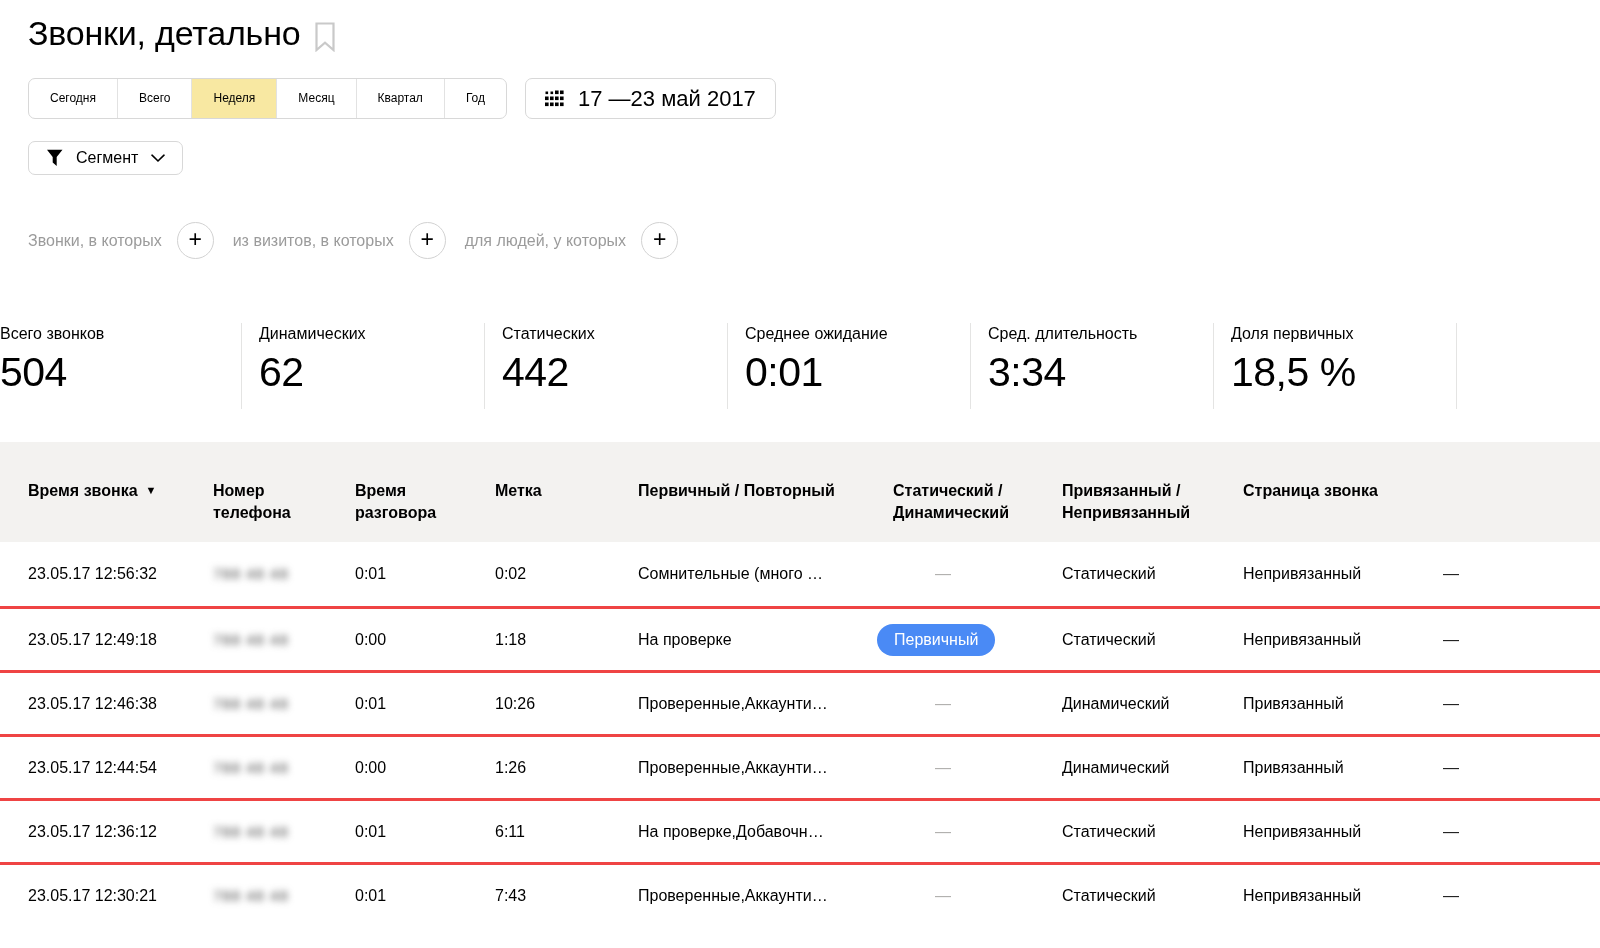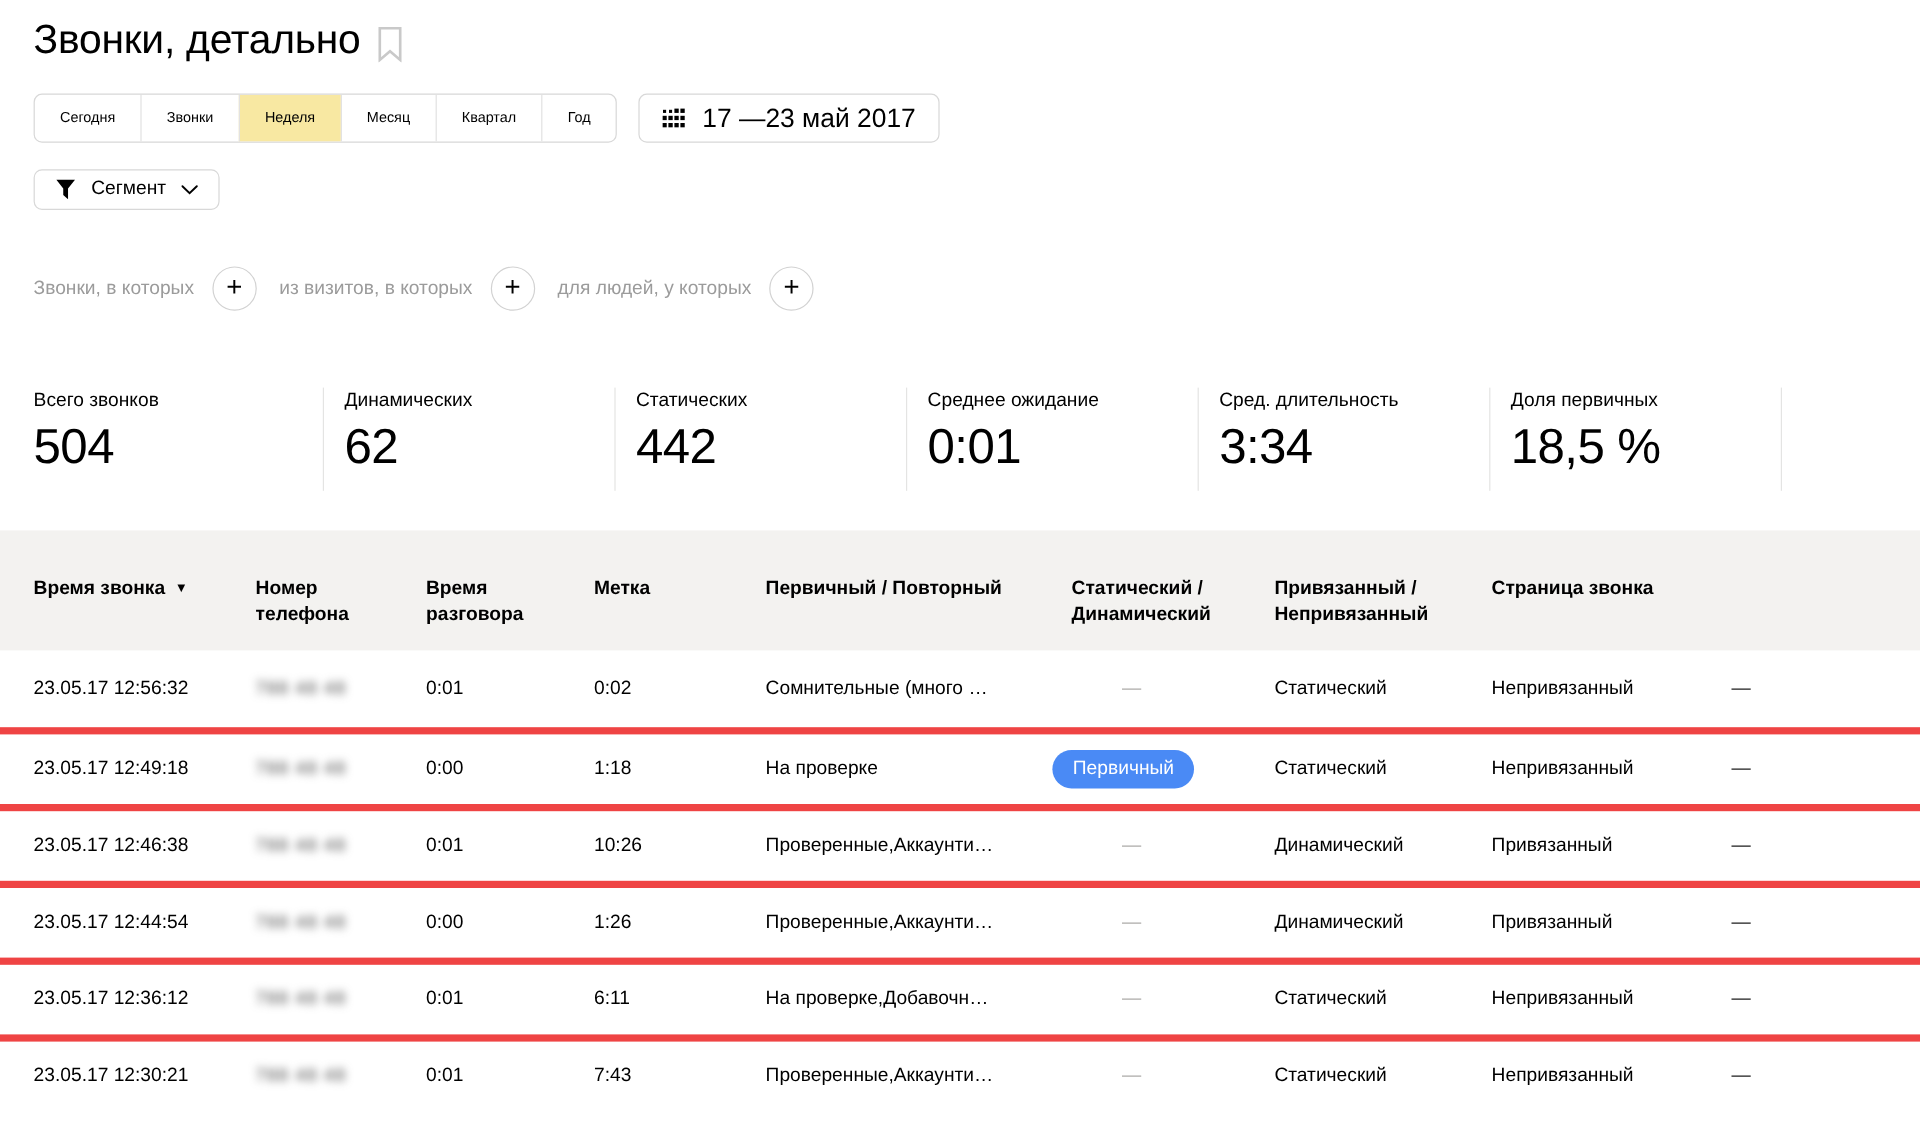--- a/index.html
+++ b/index.html
@@ -42,42 +42,42 @@
              color:#9b9b9b; font-size:16px; }
   .filters .grp-label { white-space:nowrap; }
   .plus-btn {
     width:37px; height:37px; border-radius:50%; border:1px solid #d2d2d2;
     background:#fff; display:flex; align-items:center; justify-content:center;
     font-size:23px; font-weight:500; color:#000; cursor:pointer;
     line-height:1; padding:0 0 2px 0; margin-right:4px;
   }
 
   
-  .metrics { display:flex; margin-top:64px; padding-left:28px; }
+  .metrics { display:flex; margin-top:64px; }
   .metric { width:243px; height:86px; border-right:1px solid #e4e4e3;
             padding-left:17px; padding-top:2px; }
   .metric:first-child { width:242px; padding-left:0; }
   .metric .m-label { font-size:16px; margin-bottom:9px; }
   .metric .m-value { font-size:41px; line-height:1; letter-spacing:-0.5px; }
 
   
   .calls-table { margin-top:33px; }
   .tgrid {
     display:grid;
     grid-template-columns:185px 142px 140px 143px 255px 169px 181px 200px 1fr;
     padding-left:28px;
   }
   .thead {
     background:#f3f2f0; height:100px; padding-top:38px;
     font-weight:700; font-size:16px; line-height:1.35;
   }
   .thead .hcell { padding-right:30px; cursor:pointer; }
   .sort-ico { font-size:11px; margin-left:8px; position:relative; top:-2px; }
   .trow { height:64px; align-items:center; font-size:16px; cursor:pointer; }
-  .trow + .trow { border-top:6px solid #ef4444; }
+  .trow + .trow { border-top:3px solid #ef4444; }
   .phone-blur { filter:blur(3.5px); color:#4a4a4a; font-size:15px; letter-spacing:1px; }
   .dash-muted { color:#b0afad; margin-left:42px; }
   .dash-dark  { color:#1a1a1a; }
   .badge-primary {
     display:inline-block; background:#4a8af5; color:#fff; font-size:16px;
     padding:8px 17px; border-radius:18px; margin-left:-16px; line-height:1;
   }
   .lbl-cell { padding-right:14px; white-space:nowrap; overflow:hidden; }
 </style>
 </head>
@@ -88,21 +88,21 @@
   <span class="bookmark">
     <svg width="22" height="30" viewBox="0 0 22 30">
       <path d="M2.5 1.5 h17 v26.5 l-8.5 -7.3 -8.5 7.3 z" fill="none" stroke="#c9c9c9" stroke-width="2.2"></path>
     </svg>
   </span>
 </div>
 
 <div class="controls-row">
   <div class="tab-group">
     <div class="tab">Сегодня</div>
-    <div class="tab">Звонки</div>
+    <div class="tab">Всего</div>
     <div class="tab selected">Неделя</div>
     <div class="tab">Месяц</div>
     <div class="tab">Квартал</div>
     <div class="tab">Год</div>
   </div>
   <div class="date-btn">
     <span style="display:inline-flex;">
       <svg width="20" height="17" viewBox="0 0 20 17" fill="#000">
         <rect x="0.5" y="1.5" width="2.6" height="2.6"></rect>
           <rect x="5.5" y="1.5" width="2.6" height="2.6"></rect>

